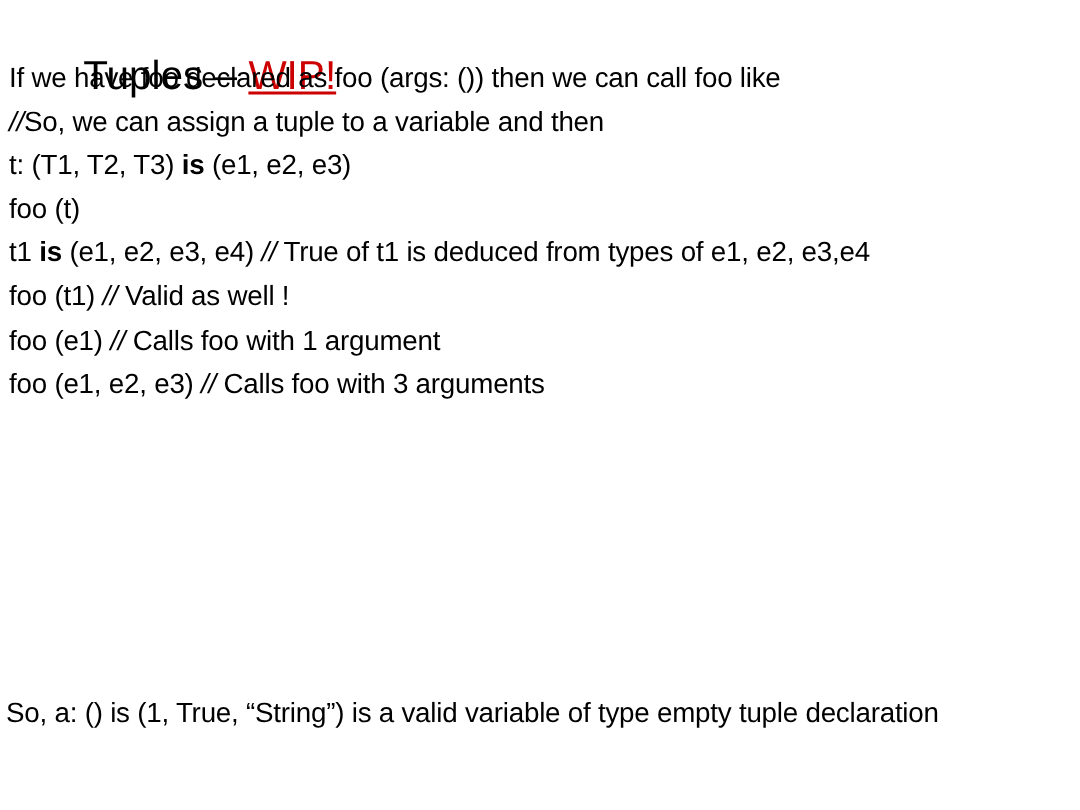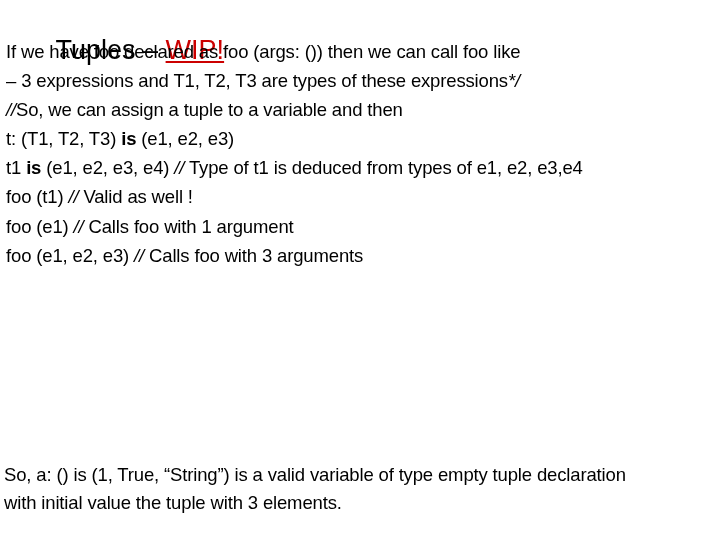--- a/index.html
+++ b/index.html
@@ -82,27 +82,26 @@
 <body>
 
 <div class="slide">
 
   <div class="title-block">
     <span class="title-main">Tuples – </span><span class="title-accent">WIP!</span>
   </div>
 
   <div class="body-block">
       <div class="body-line"><span>If we have foo declared as foo (args: ()) then we can call foo like</span></div>
-      <div class="body-line"><span>– 3 expressions and T1, T2, T3 are types of these expressions</span><span class="em">*/</span></div>
       <div class="body-line"><span class="em">//</span><span>So, we can assign a tuple to a variable and then</span></div>
       <div class="body-line"><span>t: (T1, T2, T3) </span><span class="strong">is</span><span> (e1, e2, e3)</span></div>
-      <div class="body-line"><span>t1 </span><span class="strong">is</span><span> (e1, e2, e3, e4) </span><span class="em">//</span><span> Type of t1 is deduced from types of e1, e2, e3,e4</span></div>
+      <div class="body-line"><span>foo (t)</span></div>
+      <div class="body-line"><span>t1 </span><span class="strong">is</span><span> (e1, e2, e3, e4) </span><span class="em">//</span><span> True of t1 is deduced from types of e1, e2, e3,e4</span></div>
       <div class="body-line"><span>foo (t1) </span><span class="em">//</span><span> Valid as well !</span></div>
       <div class="body-line"><span>foo (e1) </span><span class="em">//</span><span> Calls foo with 1 argument</span></div>
       <div class="body-line"><span>foo (e1, e2, e3) </span><span class="em">//</span><span> Calls foo with 3 arguments</span></div>
     </div>
 
   <div class="closing-block">
       <div class="closing-line">So, a: () is (1, True, “String”) is a valid variable of type empty tuple declaration</div>
-      <div class="closing-line">with initial value the tuple with 3 elements.</div>
     </div>
 
 </div>
 
 </body></html>

